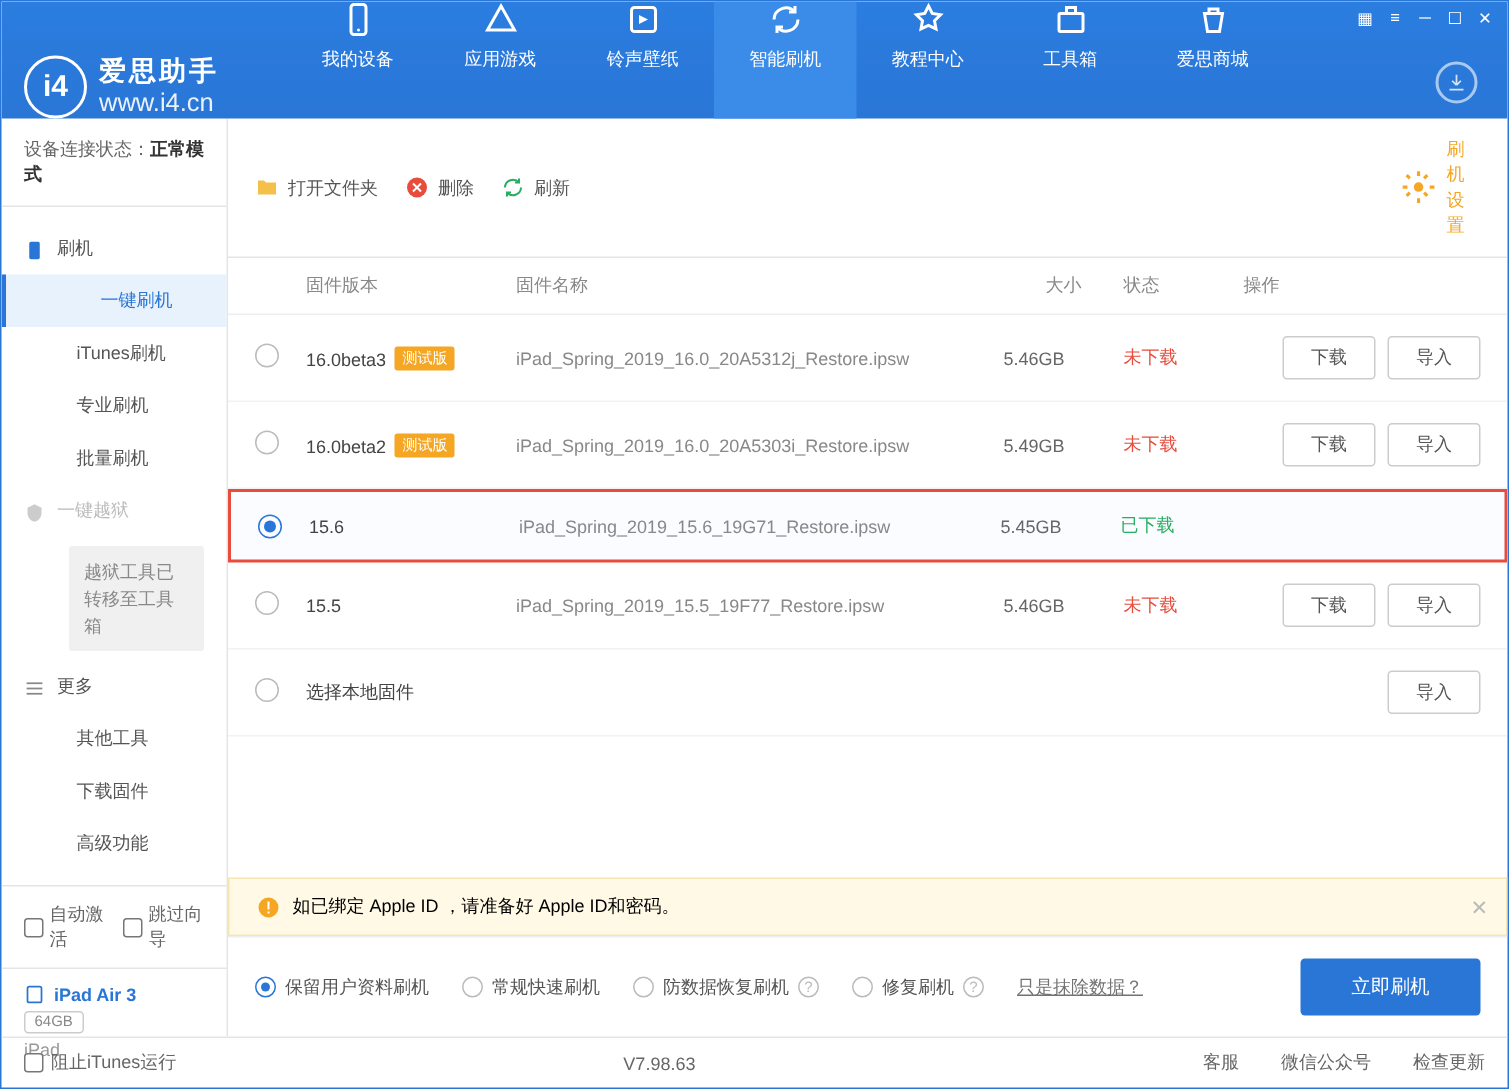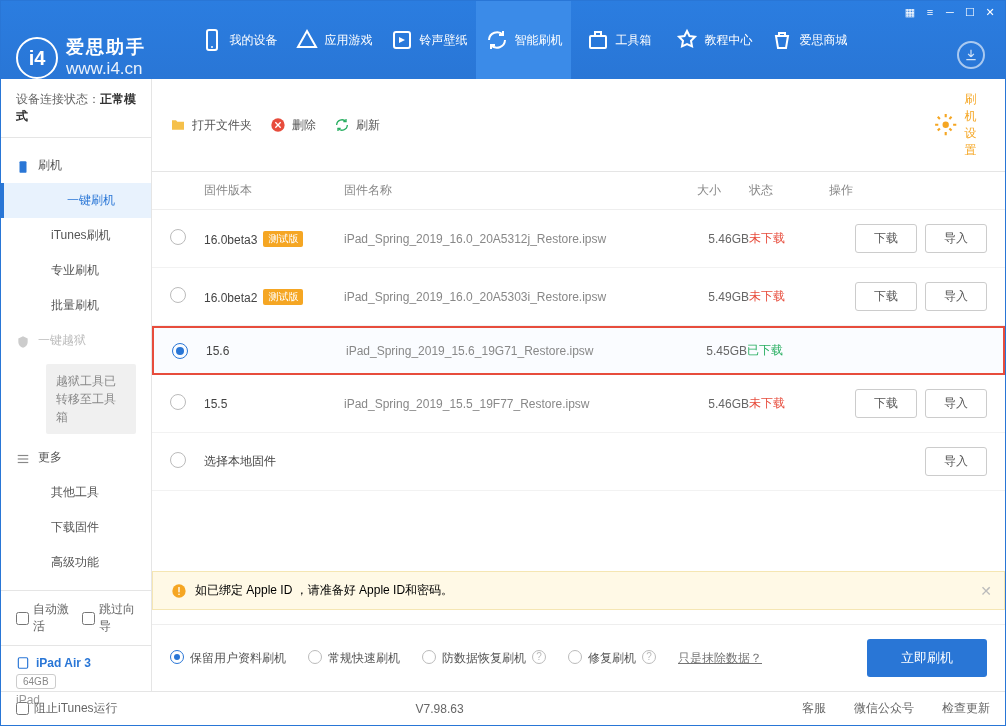--- a/index.html
+++ b/index.html
@@ -4,21 +4,21 @@
 <style>
 *{box-sizing:border-box;margin:0;padding:0;font-family:"Microsoft YaHei",Arial,sans-serif;font-size:12px}
 body{width:1006px;height:726px;background:#fff;overflow:hidden;border:1px solid #2976d6}
 .header{height:78px;background:linear-gradient(#2b7de0,#2976d6);display:flex;position:relative;color:#fff}
 .logo-block{width:190px;display:flex;align-items:flex-end;padding-left:15px;gap:8px}
 .logo-circle{width:42px;height:42px;border:2px solid #fff;border-radius:50%;display:flex;align-items:center;justify-content:center;font-size:20px;font-weight:bold}
 .logo-text{display:flex;flex-direction:column}
 .logo-text .cn{font-size:18px;font-weight:bold;letter-spacing:2px}
 .logo-text .url{font-size:17px;opacity:.9}
 .nav-tabs{display:flex;flex:1}
-.nav-tab{width:95px;display:flex;flex-direction:row;align-items:center;justify-content:center;gap:6px;cursor:pointer}
+.nav-tab{width:95px;display:flex;flex-direction:column;align-items:center;gap:6px;cursor:pointer}
 .nav-tab.active{background:#3b8be8}
 .nav-tab svg{width:24px;height:24px;fill:#fff}
 .nav-tab span{font-size:12px}
 .window-controls{position:absolute;top:0;right:0;display:flex;gap:2px;padding:4px 6px}
 .window-controls span{width:18px;height:14px;display:flex;align-items:center;justify-content:center;cursor:pointer;font-size:11px}
 .down-circle{position:absolute;right:20px;top:40px;width:28px;height:28px;border:2px solid rgba(255,255,255,.6);border-radius:50%;display:flex;align-items:center;justify-content:center;cursor:pointer}
 .down-circle svg{width:14px;height:14px;fill:rgba(255,255,255,.8)}
 
 .body{display:flex;height:calc(100% - 78px - 34px)}
 .sidebar{width:151px;border-right:1px solid #e5e5e5;display:flex;flex-direction:column}
@@ -56,33 +56,33 @@
 .firmware-list{flex:1;overflow:auto}
 .fw-row{display:flex;align-items:center;padding:14px 18px;border-bottom:1px solid #f2f2f2}
 .fw-row.highlighted{border:2px solid #e74c3c;background:#fafcff}
 .fw-radio{width:34px}
 .fw-radio span{width:16px;height:16px;border:1px solid #bbb;border-radius:50%;display:inline-flex;align-items:center;justify-content:center}
 .fw-radio span.checked{border-color:#2976d6}
 .fw-radio span.checked::after{content:"";width:8px;height:8px;background:#2976d6;border-radius:50%}
 .fw-ver{width:140px;color:#444;display:flex;align-items:flex-end;gap:6px}
 .badge{background:#f5a623;color:#fff;padding:1px 5px;border-radius:2px;font-size:10px}
 .fw-name{flex:1;color:#888}
-.fw-size{width:80px;text-align:right;color:#666}
+.fw-size{width:80px;text-align:left;color:#666}
 .fw-stat{width:80px}
 .fw-stat.not{color:#e74c3c}
 .fw-stat.done{color:#27ae60}
 .fw-ops{width:158px;display:flex;gap:8px;justify-content:flex-end}
 .btn{border:1px solid #ccc;background:#fff;padding:5px 18px;border-radius:3px;color:#555;cursor:pointer}
 
-.warning-bar{background:#fff9e6;border:1px solid #f5e6b3;margin:0 0 14px 0;padding:10px 18px;display:flex;align-items:center;gap:8px;position:relative}
+.warning-bar{background:#fff9e6;border:1px solid #f5e6b3;margin:0 0 0 0;padding:10px 18px;display:flex;align-items:center;gap:8px;position:relative}
 .warning-bar svg{width:16px;height:16px;fill:#f5a623}
 .warning-bar .close{position:absolute;right:12px;color:#bbb;cursor:pointer;font-size:14px}
 
 .action-bar{padding:14px 18px;display:flex;align-items:center;gap:22px;border-top:1px solid #eee}
-.radio-opt{display:flex;align-items:flex-start;gap:6px;color:#555;cursor:pointer}
+.radio-opt{display:flex;align-items:center;gap:6px;color:#555;cursor:pointer}
 .radio-opt span.r{width:14px;height:14px;border:1px solid #bbb;border-radius:50%;display:inline-flex;align-items:center;justify-content:center}
 .radio-opt.selected span.r{border-color:#2976d6}
 .radio-opt.selected span.r::after{content:"";width:6px;height:6px;background:#2976d6;border-radius:50%}
 .q-icon{width:14px;height:14px;border:1px solid #bbb;border-radius:50%;display:inline-flex;align-items:center;justify-content:center;color:#bbb;font-size:10px}
 .link{color:#737373;text-decoration:underline;cursor:pointer}
 .primary-btn{margin-left:auto;background:#2976d6;color:#fff;padding:10px 34px;border:none;border-radius:3px;cursor:pointer;font-size:13px}
 
 .footer{height:34px;border-top:1px solid #e5e5e5;display:flex;align-items:center;padding:0 15px;color:#666;gap:8px}
 .footer label{display:flex;align-items:center;gap:5px}
 .footer .ver{margin-left:290px}
@@ -124,30 +124,30 @@
       </div>
       <div class="nav-tab active">
         <svg viewBox="0 0 24 24">
           <path d="M4 12a8 8 0 0 1 14-5M20 12a8 8 0 0 1-14 5" fill="none" stroke="#fff" stroke-width="2"></path>
           <path d="M18 3v4h-4M6 21v-4h4" fill="none" stroke="#fff" stroke-width="2"></path>
         </svg>
         <span>智能刷机</span>
       </div>
       <div class="nav-tab">
         <svg viewBox="0 0 24 24">
+          <path d="M12 3l2.5 5 5.5.8-4 4 1 5.5L12 16l-5 2.3 1-5.5-4-4 5.5-.8z" fill="none" stroke="#fff" stroke-width="2"></path>
+        </svg>
+        <span>教程中心</span>
+      </div>
+      <div class="nav-tab">
+        <svg viewBox="0 0 24 24">
           <rect x="4" y="8" width="16" height="12" rx="1" fill="none" stroke="#fff" stroke-width="2"></rect>
           <rect x="9" y="4" width="6" height="4" fill="none" stroke="#fff" stroke-width="2"></rect>
         </svg>
         <span>工具箱</span>
-      </div>
-      <div class="nav-tab">
-        <svg viewBox="0 0 24 24">
-          <path d="M12 3l2.5 5 5.5.8-4 4 1 5.5L12 16l-5 2.3 1-5.5-4-4 5.5-.8z" fill="none" stroke="#fff" stroke-width="2"></path>
-        </svg>
-        <span>教程中心</span>
       </div>
       <div class="nav-tab">
         <svg viewBox="0 0 24 24">
           <path d="M6 8h12l-2 12H8z" fill="none" stroke="#fff" stroke-width="2"></path>
           <path d="M9 8V5h6v3" fill="none" stroke="#fff" stroke-width="2"></path>
         </svg>
         <span>爱思商城</span>
       </div>
     </div>
   <div class="window-controls">

